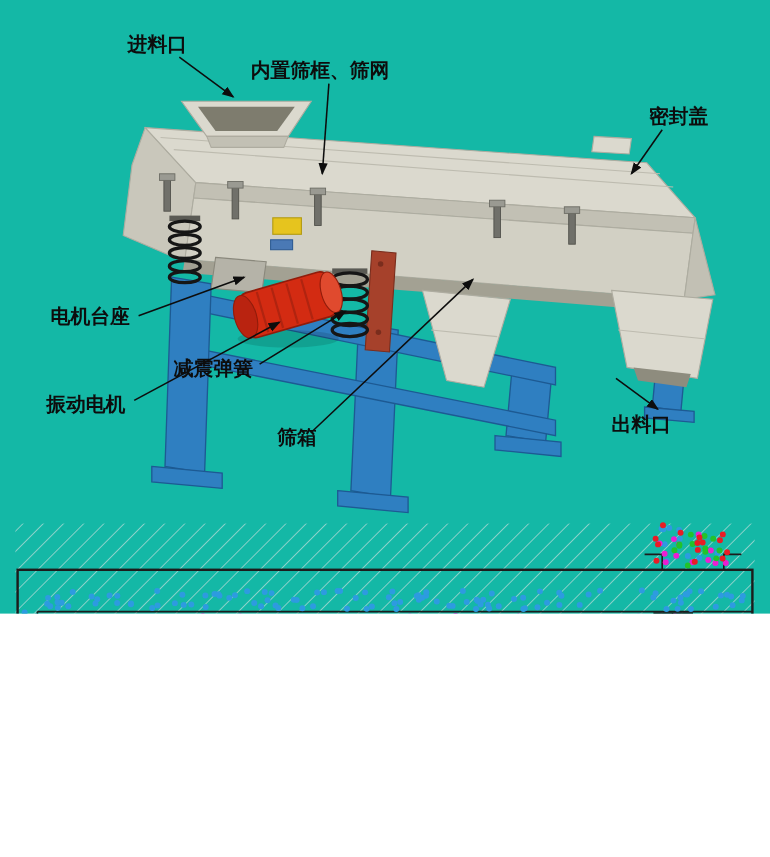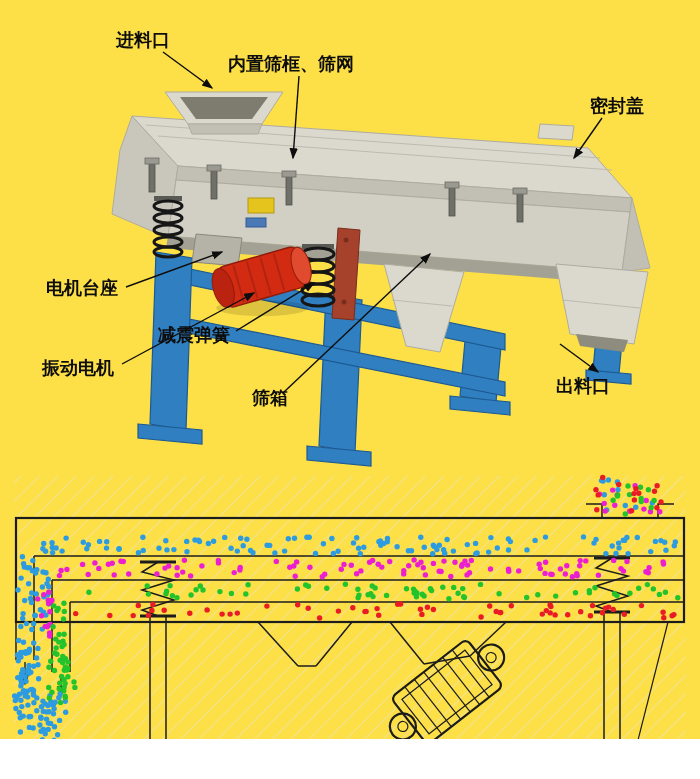--- a/index.html
+++ b/index.html
@@ -1,16 +1,16 @@
 <!DOCTYPE html>
 <html style="--frame-blue: #2f7fc1; --frame-dark: #1d5a93; --motor-red: #d32b12; --motor-dark: #911c0b; --body-light: #dbd9ce; --body-line: #aeaca0;"><head>
 <meta charset="utf-8">
 <style>
   html,body{margin:0;padding:0;background:#ffffff;}
-  .stage{position:relative;width:700px;height:739px;background:#fde047;overflow:hidden;}
+  .stage{position:relative;width:700px;height:558px;background:#14b8a6;overflow:hidden;}
   svg{position:absolute;left:0;top:0;}
   .fr{fill:var(--frame-blue,#2f7fc1);stroke:var(--frame-dark,#1d5a93);stroke-width:1.2;}
   .bodyLight{fill:var(--body-light,#dbd9ce);stroke:var(--body-line,#aeac a0);stroke:var(--body-line,#aeaca0);stroke-width:1;}
   .bodyMid{fill:#c9c7bb;stroke:var(--body-line,#aeaca0);stroke-width:1;}
   .bodyEdge{fill:#c2c0b4;stroke:var(--body-line,#aeaca0);stroke-width:1;}
   .bodyFront{fill:#d2d0c4;stroke:var(--body-line,#aeaca0);stroke-width:1;}
   .bodyShadow{fill:#a3a193;stroke:none;}
   .ridge{stroke:#bdbbaf;stroke-width:1;fill:none;}
   .clampBar{fill:#70706a;stroke:#50504a;stroke-width:0.8;}
   .clampTop{fill:#9a9a92;stroke:#6b6b63;stroke-width:0.8;}

